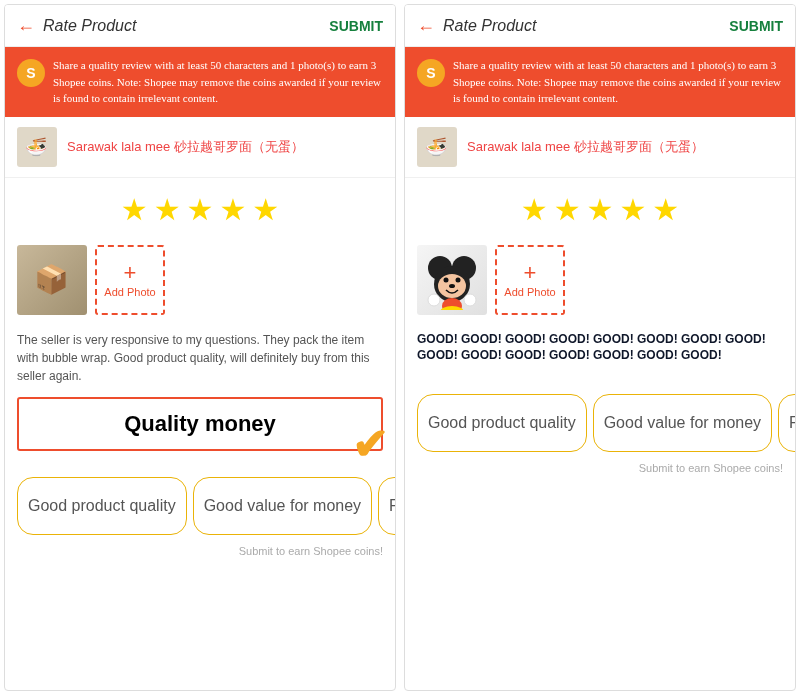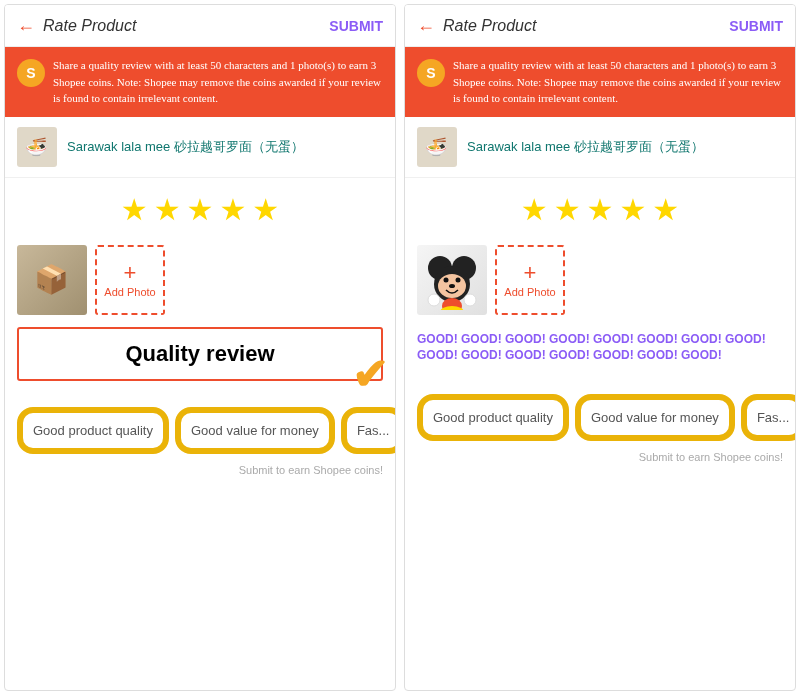--- a/index.html
+++ b/index.html
@@ -43,21 +43,21 @@
       font-size: 18px;
       cursor: pointer;
     }
     .header-title {
       font-size: 16px;
       font-weight: 500;
       color: #333;
       font-style: italic;
     }
     .submit-btn {
-      color: #8b5cf6;
+      color: #15803d;
       font-size: 14px;
       font-weight: 600;
       cursor: pointer;
       background: none;
       border: none;
     }
 
     
     .info-banner {
       background: #EE4D2D;
@@ -100,21 +100,21 @@
       height: 40px;
       background: #e0d8c8;
       border-radius: 3px;
       display: flex;
       align-items: center;
       justify-content: center;
       font-size: 18px;
     }
     .product-name {
       font-size: 13px;
-      color: #0f766e;
+      color: #ef4444;
     }
 
     
     .stars-row {
       display: flex;
       justify-content: center;
       padding: 14px 0 10px;
       gap: 6px;
     }
     .star {
@@ -197,24 +197,24 @@
 
     
     .tags-row {
       display: flex;
       padding: 22px 12px 6px;
       gap: 6px;
       flex-wrap: nowrap;
       overflow: hidden;
     }
     .tag {
-      border: 6px solid #eab308;
+      border: 1px solid #eab308;
       border-radius: 16px;
-      padding: 10px 10px;
-      font-size: 13px;
+      padding: 19px 10px;
+      font-size: 16px;
       color: #555;
       white-space: nowrap;
       cursor: pointer;
     }
 
     
     .footer-text {
       padding: 4px 12px 10px;
       font-size: 11px;
       color: #aaa;
@@ -241,21 +241,21 @@
       border-radius: 3px;
       display: flex;
       align-items: center;
       justify-content: center;
       font-size: 32px;
       overflow: hidden;
     }
 
     
     .spam-text {
-      color: #8b5cf6;
+      color: #0f172a;
       font-size: 12px;
       font-weight: 700;
       padding: 8px 12px;
       line-height: 1.4;
     }
   </style>
 </head>
 <body>
 
 <div class="phone-panel">
@@ -289,23 +289,24 @@
   </div>
 
   <div class="photo-area">
     <div class="noodle-img">📦</div>
     <div class="photo-placeholder">
       <span class="plus">+</span>
       <span>Add Photo</span>
     </div>
   </div>
 
+  <div class="review-text-area">The seller is very responsive to my questions. They pack the item with bubble wrap. Good product quality, will definitely buy from this seller again.</div>
 
   <div class="review-label-box" style="position:relative;">
-    <span class="review-label-text">Quality review</span>
+    <span class="review-label-text">Quality money</span>
     <span class="checkmark" style="position:absolute;bottom:-20px;right:-8px;font-size:44px;color:#F5A623;">✔</span>
   </div>
 
   <div class="tags-row">
     <span class="tag">Good product quality</span>
     <span class="tag">Good value for money</span>
     <span class="tag">Fas...</span>
   </div>
 
   <div class="footer-text">Submit to earn Shopee coins!</div>

